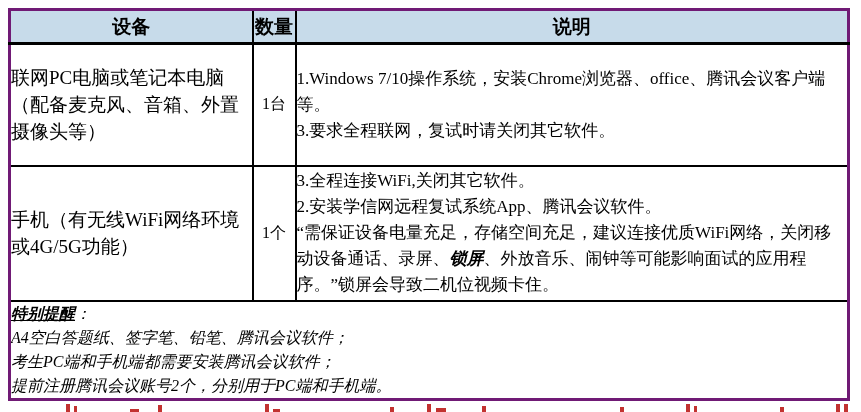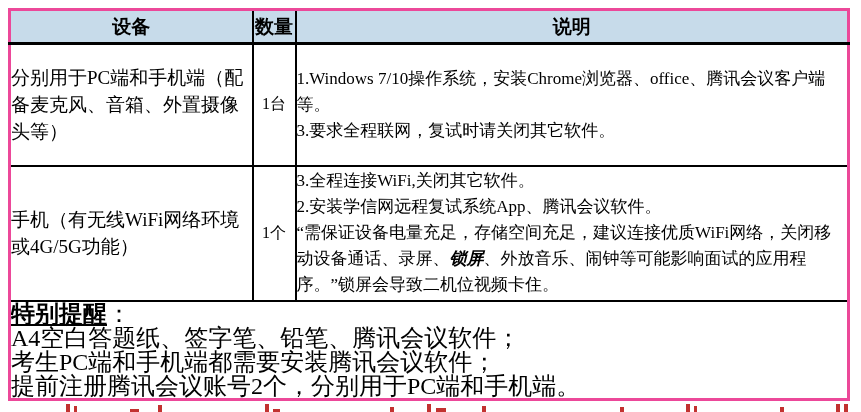--- a/index.html
+++ b/index.html
@@ -9,21 +9,21 @@
     background:#ffffff;
     font-family:"Liberation Serif","DejaVu Serif",serif;
     color:#000;
     overflow:hidden;
   }
   table.equip-table{
     position:absolute;left:8px;top:8px;
     width:842px;
     border-collapse:collapse;
     table-layout:fixed;
-    border:3px solid #ec4899;
+    border:3px solid #701a75;
   }
   .equip-table th,.equip-table td{
     border:2px solid #000;
     padding:0;
     overflow:hidden;
   }
   col.c1{width:243px;}
   col.c2{width:43px;}
   col.c3{width:auto;}
   tr.hdr th{
@@ -48,22 +48,23 @@
     font-size:16px;
     text-align:center;
     vertical-align:middle;
   }
   .cell-desc{
     font-size:17px;line-height:26px;
     padding:0 4px;
     vertical-align:middle;
   }
   .cell-footer{
-    font-size:24px;line-height:24px;
+    font-size:16px;line-height:24px;
     padding:2px 4px;
+    font-style:italic;
   }
   .rem-title{
     font-weight:bold;
     text-decoration:underline;
     font-family:"Liberation Sans","DejaVu Sans",sans-serif;
   }
   .bold-part{font-weight:bold;font-style:italic;}
   .red-marks{position:absolute;left:0;top:0;width:861px;height:412px;pointer-events:none;}
   .red-marks i{position:absolute;bottom:0;display:block;background:#c23230;}
 </style>
@@ -79,21 +80,21 @@
         <col class="c3">
       </colgroup>
     <tbody>
       <tr class="hdr">
         <th>设备</th>
         <th>数量</th>
         <th>说明</th>
       </tr>
 
       <tr class="row-pc">
-        <td class="cell-device">分别用于PC端和手机端（配备麦克风、音箱、外置摄像头等）</td>
+        <td class="cell-device">联网PC电脑或笔记本电脑（配备麦克风、音箱、外置摄像头等）</td>
         <td class="cell-qty">1台</td>
         <td class="cell-desc">
           <div>1.Windows 7/10操作系统，安装Chrome浏览器、office、腾讯会议客户端等。</div>
           <div>3.要求全程联网，复试时请关闭其它软件。</div>
         </td>
       </tr>
 
       <tr class="row-phone">
         <td class="cell-device">手机（有无线WiFi网络环境或4G/5G功能）</td>
         <td class="cell-qty">1个</td>

